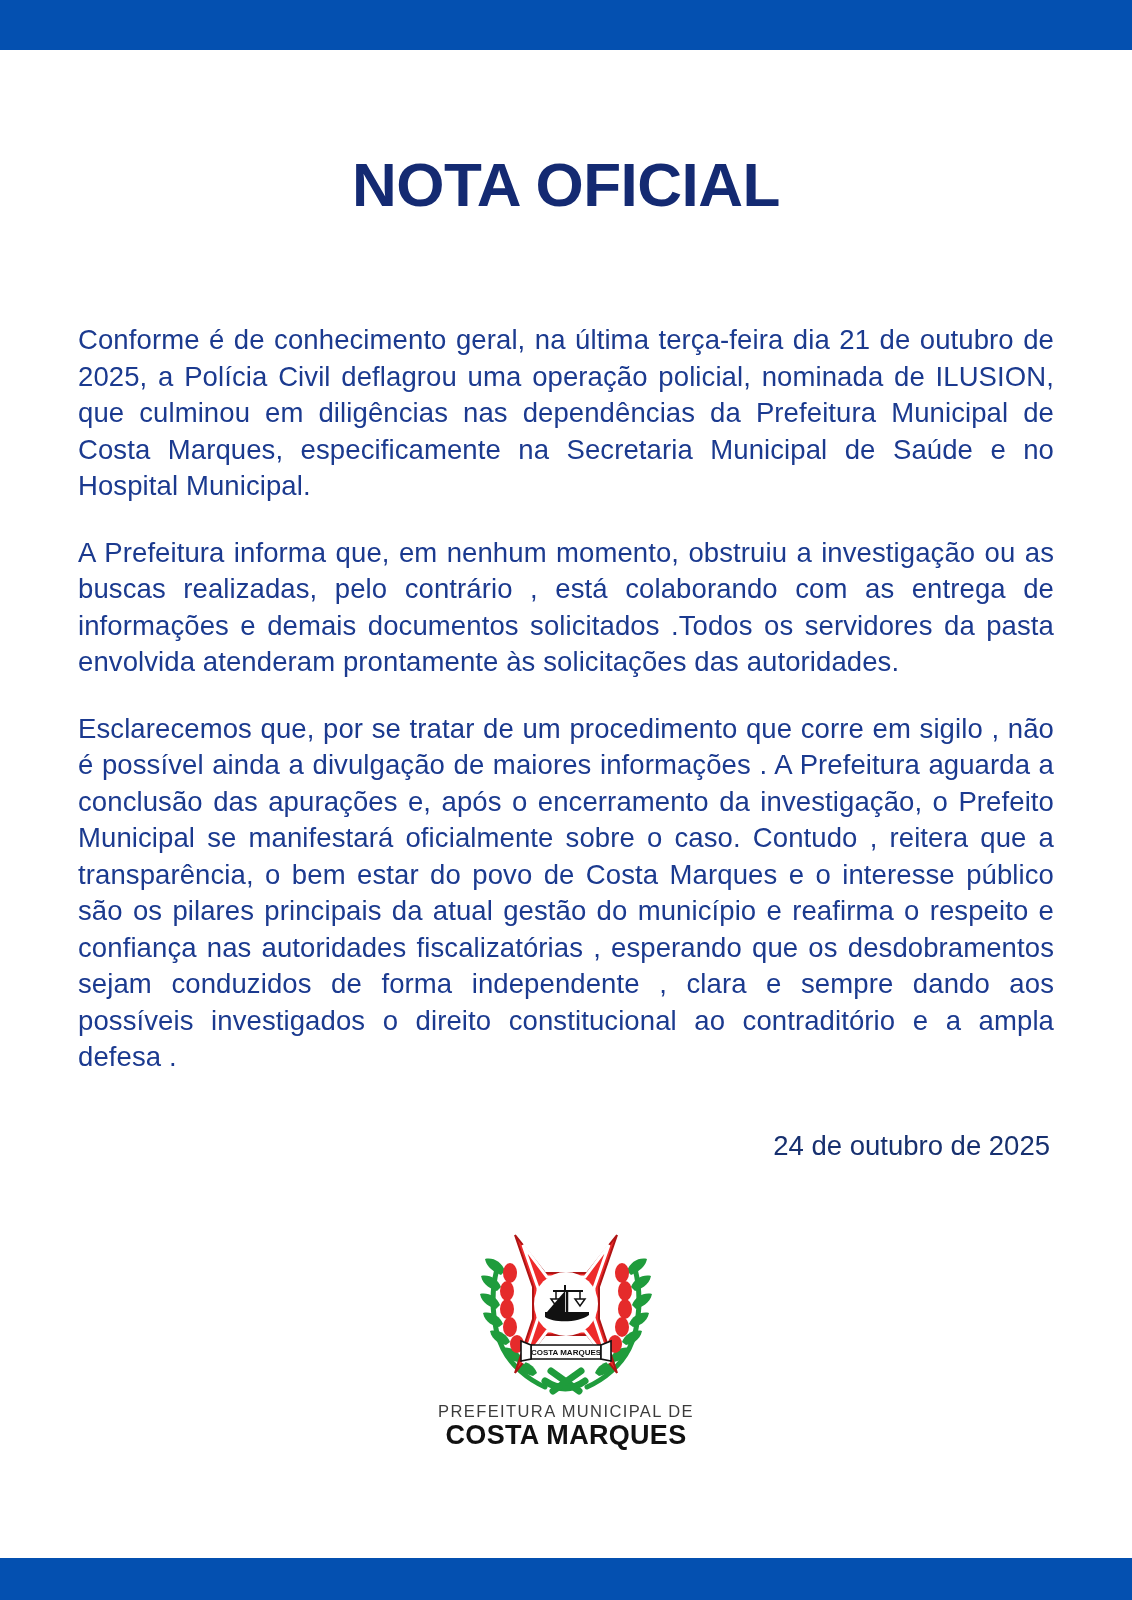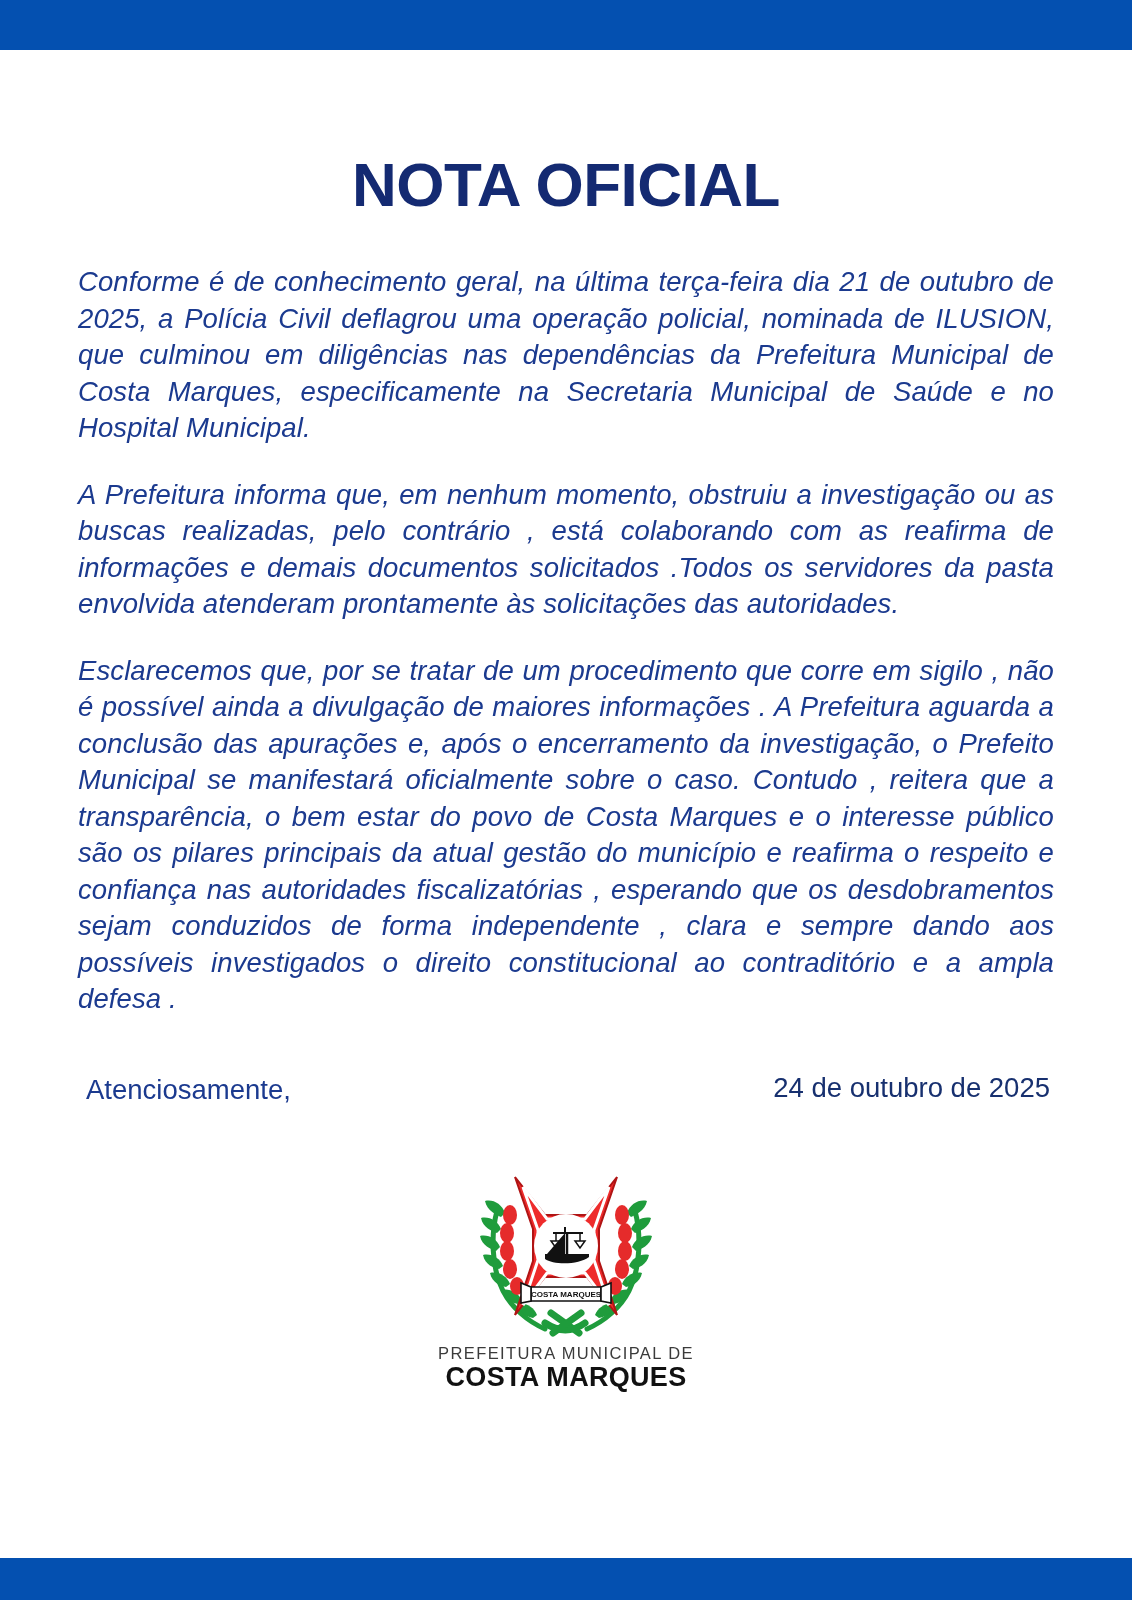--- a/index.html
+++ b/index.html
@@ -48,22 +48,21 @@
     text-align: center;
     color: #142a72;
     font-size: 62px;
     font-weight: 700;
     letter-spacing: -0.5px;
     margin: 104px 0 0 0;
     line-height: 1;
     font-family: "Liberation Sans", sans-serif;
   }
   .body-text {
-    margin-top: 48px;
-    font-style: italic;
+    margin-top: 106px;
   }
   .para {
     color: #1b3a8f;
     font-size: 27.5px;
     line-height: 36.5px;
     text-align: justify;
     text-justify: inter-word;
     margin: 0 0 30px 0;
     font-family: "Liberation Sans", sans-serif;
     font-weight: 400;
@@ -129,27 +128,26 @@
 <div class="page">
 
   <div class="bar-top"></div>
 
   <div class="content">
 
     <h1 class="doc-title">NOTA OFICIAL</h1>
 
     <div class="body-text">
       <p class="para">Conforme é de conhecimento geral, na última terça-feira dia 21 de outubro de 2025, a Polícia Civil deflagrou uma operação policial, nominada de ILUSION, que culminou em diligências nas dependências da Prefeitura Municipal de Costa Marques, especificamente na Secretaria Municipal de Saúde e no Hospital Municipal.</p>
-      <p class="para">A Prefeitura informa que, em nenhum momento, obstruiu a investigação ou as buscas realizadas, pelo contrário , está colaborando com as reafirma de informações e demais documentos solicitados .Todos os servidores da pasta envolvida atenderam prontamente às solicitações das autoridades.</p>
+      <p class="para">A Prefeitura informa que, em nenhum momento, obstruiu a investigação ou as buscas realizadas, pelo contrário , está colaborando com as entrega de informações e demais documentos solicitados .Todos os servidores da pasta envolvida atenderam prontamente às solicitações das autoridades.</p>
       <p class="para">Esclarecemos que, por se tratar de um procedimento que corre em sigilo , não é possível ainda a divulgação de maiores informações . A Prefeitura aguarda a conclusão das apurações e, após o encerramento da investigação, o Prefeito Municipal se manifestará oficialmente sobre o caso. Contudo , reitera que a transparência, o bem estar do povo de Costa Marques e o interesse público são os pilares principais da atual gestão do município e  reafirma o respeito e  confiança nas autoridades fiscalizatórias , esperando  que os desdobramentos sejam conduzidos de forma independente , clara e sempre dando aos possíveis investigados o direito constitucional ao contraditório e a ampla defesa .</p>
     </div>
 
     <div class="signature-block">
       <div class="sign-left">
-        <div>Atenciosamente,</div>
       </div>
       <div class="sign-date">24 de outubro de 2025</div>
     </div>
 
     <div class="logo-wrap">
 
       <svg class="crest" viewBox="0 0 210 172">
 
         <g>
           <path d="M36 40 C30 62 30 96 42 120 C50 136 66 150 84 158" stroke="#1f9c3c" stroke-width="5" fill="none" stroke-linecap="round"></path>

